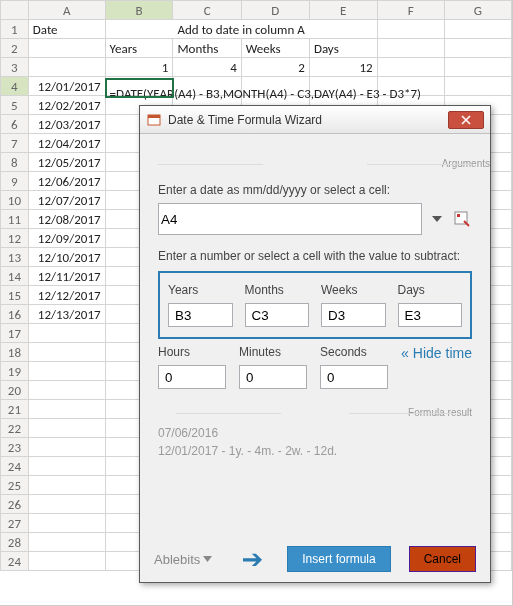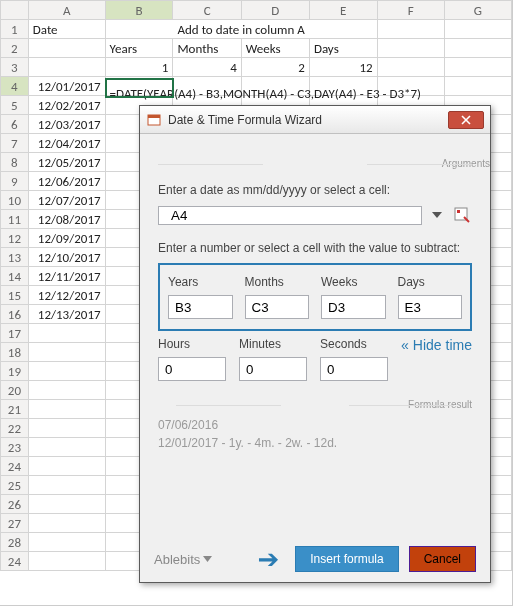--- a/index.html
+++ b/index.html
@@ -26,37 +26,37 @@
 .tabs{display:flex;gap:18px;padding:12px 18px 0 18px}
 .tab{color:#666;padding:4px 2px;cursor:pointer}
 .tab.active{color:#2b7cb3;border-bottom:2px solid #2b7cb3}
 .section-label{text-align:right;color:#9a9a9a;font-size:10px;margin-top:24px;position:relative}
 .section-label:before,.section-label:after{content:"";height:1px;background:#dcdcdc;position:absolute;top:50%;width:105px}
 .section-label:before{left:18px}
 .section-label:after{right:18px}
 .body{padding:0 18px}
 .label{color:#444;margin:14px 0 6px 0}
 .input-row{display:flex;align-items:center;gap:6px}
-.input{border:1px solid #abadb3;background:#fff;height:19px;padding:2px 12px;flex:1}
+.input{border:1px solid #abadb3;background:#fff;height:32px;padding:2px 2px;flex:1}
 .dropdown-btn{width:18px;height:24px;display:flex;align-items:center;justify-content:center;color:#555}
 .picker{width:20px;height:20px;display:flex;align-items:center;justify-content:center}
 .box-row{display:flex;gap:0;margin-top:4px}
 .box-col{flex:1;padding:0 6px}
 .box-col:first-child{padding-left:0}
 .box-col:last-child{padding-right:0}
 .box-col label{display:block;color:#444;margin-bottom:6px}
 .box-col input{width:100%;border:1px solid #abadb3;height:24px;padding:2px 6px}
 .highlight{border:2px solid #2b7cb3;padding:6px 8px 10px 8px;margin-top:8px}
 .hide-time{color:#2b7cb3;font-size:14px;cursor:pointer;display:flex;align-items:center;justify-content:flex-end;white-space:nowrap}
 .hide-time::before{content:"«";margin-right:4px;color:#2b7cb3}
 .time-row{display:flex;gap:1px;align-items:flex-start;margin-top:6px}
 .time-row .box-col{flex:1}
 .time-row .hide-col{flex:1;display:flex;align-items:flex-end;padding:0 0 2px 6px}
 .result{color:#9a9a9a;margin-top:6px;line-height:1.5}
-.footer{position:absolute;left:0;right:0;bottom:0;padding:10px 14px;display:flex;align-items:center;gap:10px}
+.footer{position:absolute;left:0;right:0;bottom:0;padding:10px 14px;display:flex;align-items:center;gap:18px}
 .brand{flex:1;color:#888;font-size:13px;display:flex;align-items:center;gap:3px}
 .arrow{color:#2b7cb3;font-size:26px;margin-right:6px;line-height:1}
 .btn{height:26px;padding:0 14px;border:1px solid #4c1d95;background:#c2410c;cursor:pointer;font-family:inherit;font-size:12px}
 .btn.primary{background:#3a8fc8;color:#fff;border:1px solid #2b7cb3}
 svg{overflow:visible}
 </style>
 </head>
 <body>
 
 <div class="sheet">

